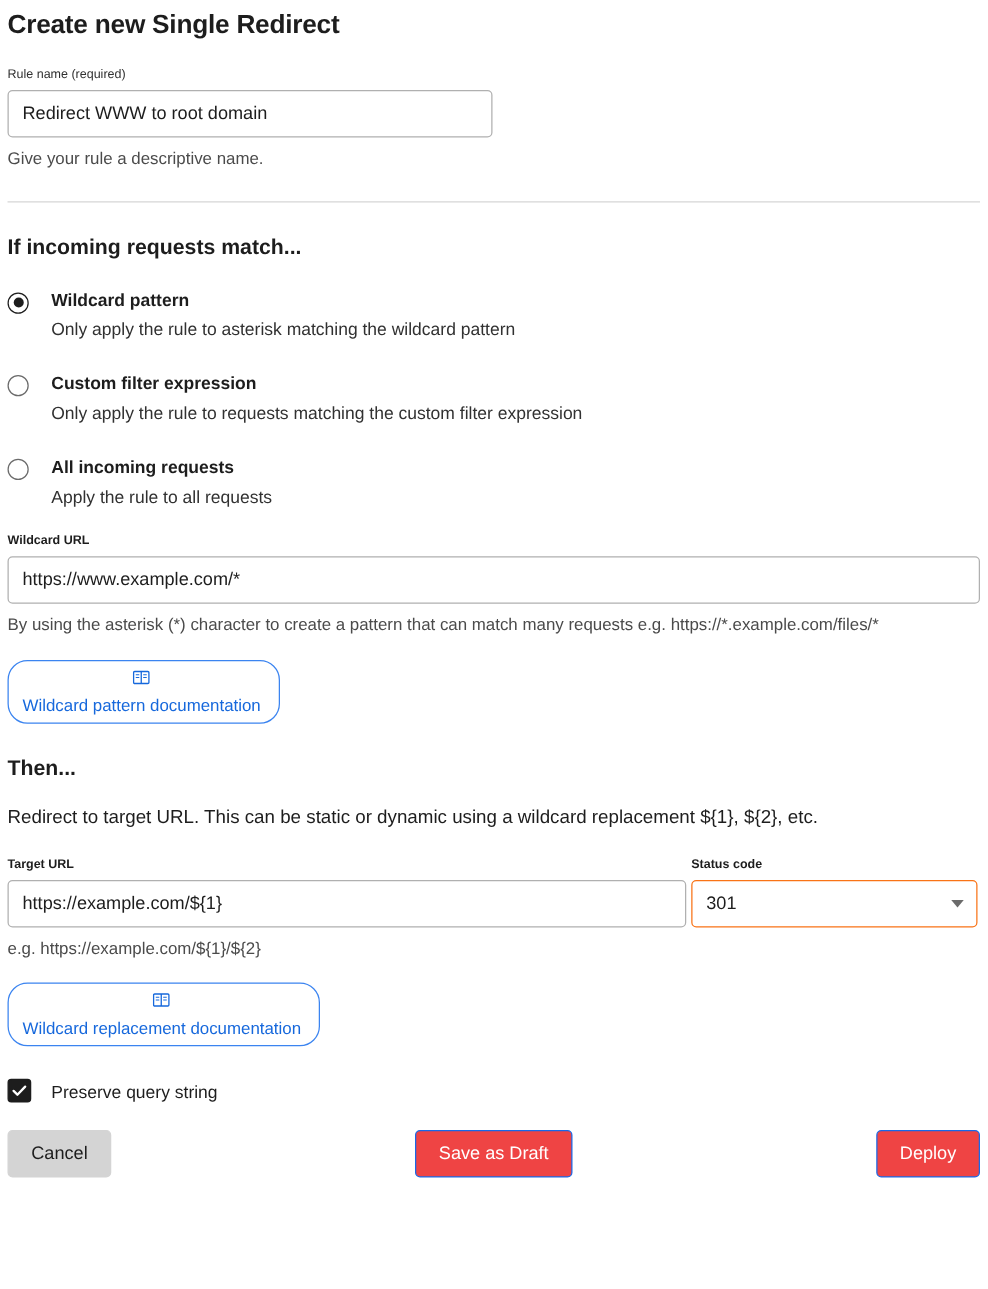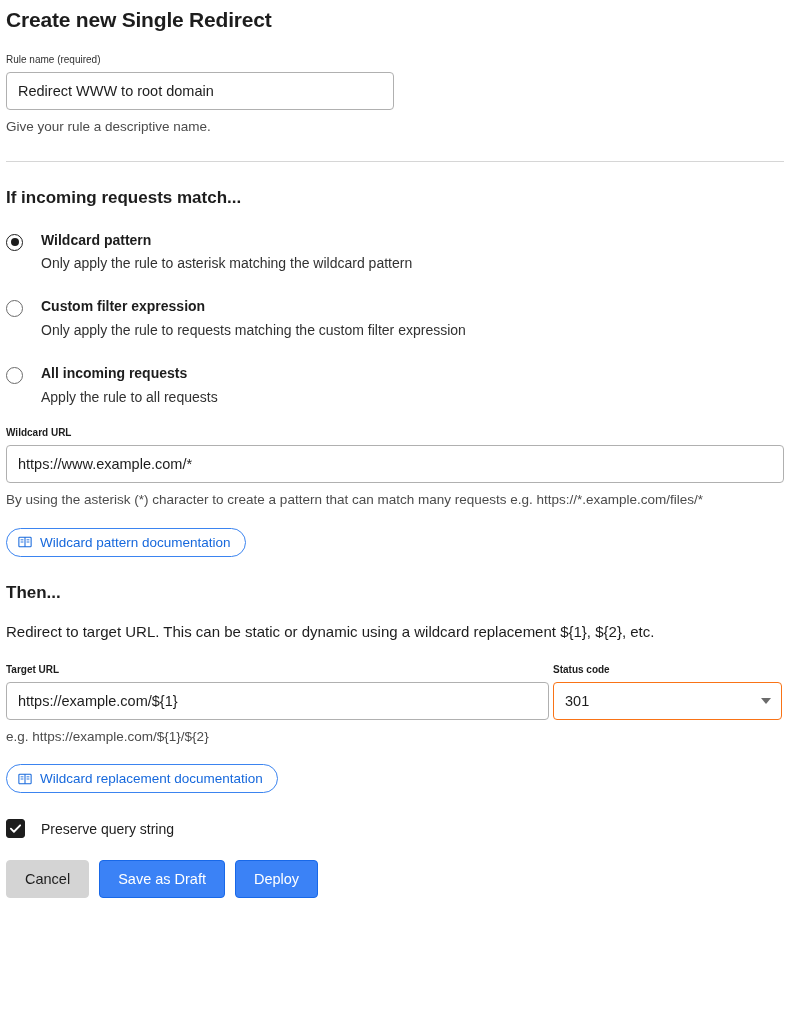--- a/index.html
+++ b/index.html
@@ -129,20 +129,21 @@
     gap: 8px;
     border: 1px solid #3b84f0;
     border-radius: 16px;
     color: #1668dc;
     background: #fff;
     font-size: 13.5px;
     padding: 6px 14px 6px 11px;
     margin-top: 18px;
     cursor: pointer;
     white-space: nowrap;
+    flex-direction: column;
   }
   .doc-pill svg { display: block; }
   .then-text {
     font-size: 15px;
     color: #1d1d1d;
     margin-top: 18px;
     line-height: 1.4;
   }
   .two-col {
     display: flex;
@@ -200,41 +201,41 @@
     position: absolute;
     left: 2px;
     top: 2px;
   }
   .checkbox-label {
     font-size: 14px;
     color: #1d1d1d;
   }
   .actions {
     display: flex;
-    justify-content: flex-start;
+    justify-content: space-between;
     gap: 10px;
     margin-top: 22px;
     padding-bottom: 10px;
   }
   button.btn {
     font-family: "Liberation Sans", sans-serif;
     font-size: 14.5px;
     border-radius: 4px;
     padding: 9px 18px;
     border: 1px solid transparent;
     cursor: pointer;
     height: 38px;
   }
   button.btn-cancel {
     background: #d4d4d4;
     color: #1d1d1d;
     border-color: #d4d4d4;
   }
   button.btn-primary {
-    background: #3b82f6;
+    background: #ef4444;
     color: #ffffff;
     border-color: #1868e8;
   }
 </style>
 </head>
 <body>
 
 <div class="page">
 
   <h1 class="page-title">Create new Single Redirect</h1>

